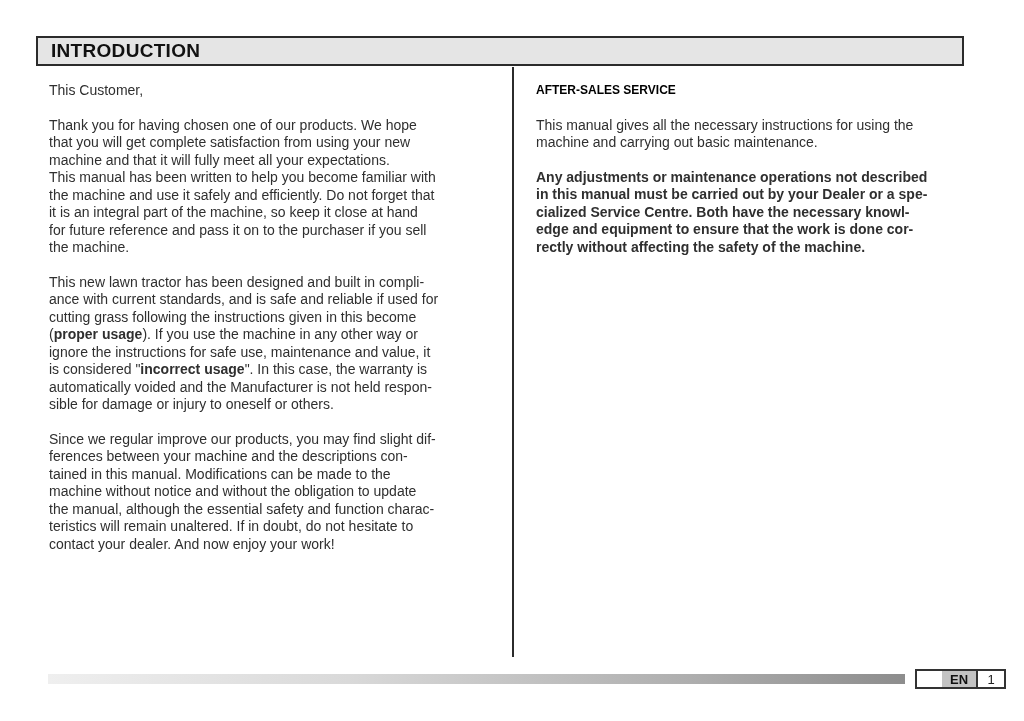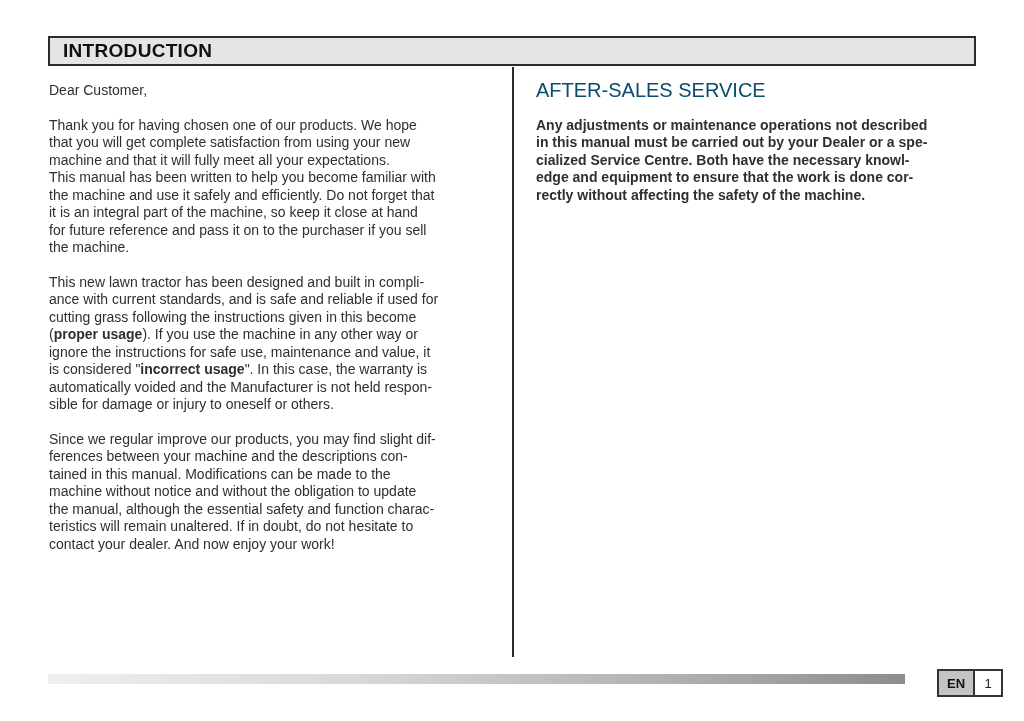--- a/index.html
+++ b/index.html
@@ -7,21 +7,21 @@
     width: 1024px;
     height: 721px;
     background: #ffffff;
     position: relative;
     font-family: "Liberation Sans", sans-serif;
     color: #2f2f2f;
     overflow: hidden;
   }
   .header-box {
     position: absolute;
-    left: 48px;
+    left: 36px;
     top: 36px;
     width: 924px;
     height: 26px;
     background: #e5e5e5;
     border: 2px solid #2b2b2b;
     display: flex;
     align-items: center;
     box-sizing: content-box;
   }
   .header-title {
@@ -46,42 +46,43 @@
     line-height: 17.5px;
   }
   .col-left  { left: 49px;  width: 458px; }
   .col-right { left: 536px; width: 442px; }
   .col p {
     margin: 0 0 17px 0;
     white-space: pre-line;
   }
   .bold { font-weight: bold; }
   .section-heading {
-    font-weight: normal;
-    font-size: 20px;
+    font-weight: bold;
+    font-size: 12px;
     margin: 0 0 17px 0;
-    color: #0c4a6e;
+    color: #000000;
   }
   .footer-bar {
     position: absolute;
     left: 48px;
     top: 674px;
     width: 857px;
     height: 10px;
     background: linear-gradient(to right, #efefef 0%, #d9d9d9 35%, #aeaeae 75%, #8d8d8d 100%);
   }
   .footer-badges {
     position: absolute;
-    left: 937px;
+    left: 915px;
     top: 669px;
-    height: 28px;
+    height: 20px;
     display: flex;
     border: 2px solid #333333;
     background: #ffffff;
     box-sizing: border-box;
+    padding-left: 25px;
   }
   .badge-en {
     width: 34px;
     background: #c3c3c3;
     border-right: 2px solid #333333;
     font-weight: bold;
     font-size: 13px;
     color: #111111;
     display: flex;
     align-items: center;
@@ -99,21 +100,21 @@
 </head>
 <body>
 
 <div class="header-box">
     <span class="header-title">INTRODUCTION</span>
   </div>
 
 <div class="column-divider"></div>
 
 <div class="col col-left">
-    <p>Dear Customer,</p>
+    <p>This Customer,</p>
     <p>Thank you for having chosen one of our products. We hope
 that you will get complete satisfaction from using your new
 machine and that it will fully meet all your expectations.
 This manual has been written to help you become familiar with
 the machine and use it safely and efficiently. Do not forget that
 it is an integral part of the machine, so keep it close at hand
 for future reference and pass it on to the purchaser if you sell
 the machine.</p>
     <p><span>This new lawn tractor has been designed and built in compli-
 ance with current standards, and is safe and reliable if used for
@@ -127,20 +128,22 @@
 ferences between your machine and the descriptions con-
 tained in this manual. Modifications can be made to the
 machine without notice and without the obligation to update
 the manual, although the essential safety and function charac-
 teristics will remain unaltered. If in doubt, do not hesitate to
 contact your dealer. And now enjoy your work!</p>
   </div>
 
 <div class="col col-right">
     <p class="section-heading">AFTER-SALES SERVICE</p>
+    <p>This manual gives all the necessary instructions for using the
+machine and carrying out basic maintenance.</p>
     <p class="bold">Any adjustments or maintenance operations not described
 in this manual must be carried out by your Dealer or a spe-
 cialized Service Centre. Both have the necessary knowl-
 edge and equipment to ensure that the work is done cor-
 rectly without affecting the safety of the machine.</p>
   </div>
 
 <div class="footer-bar"></div>
 
 <div class="footer-badges">

